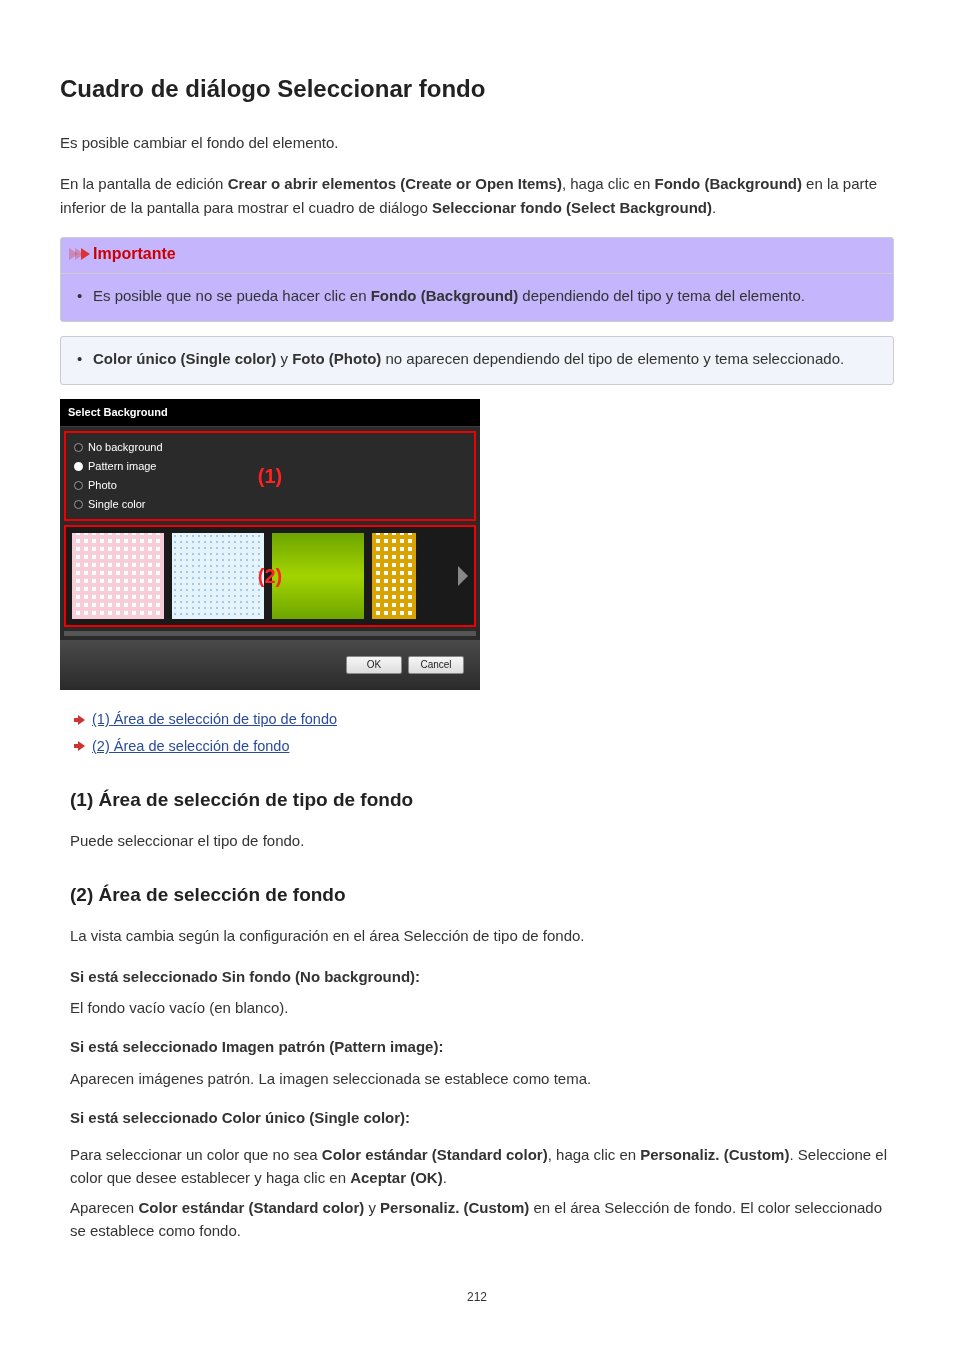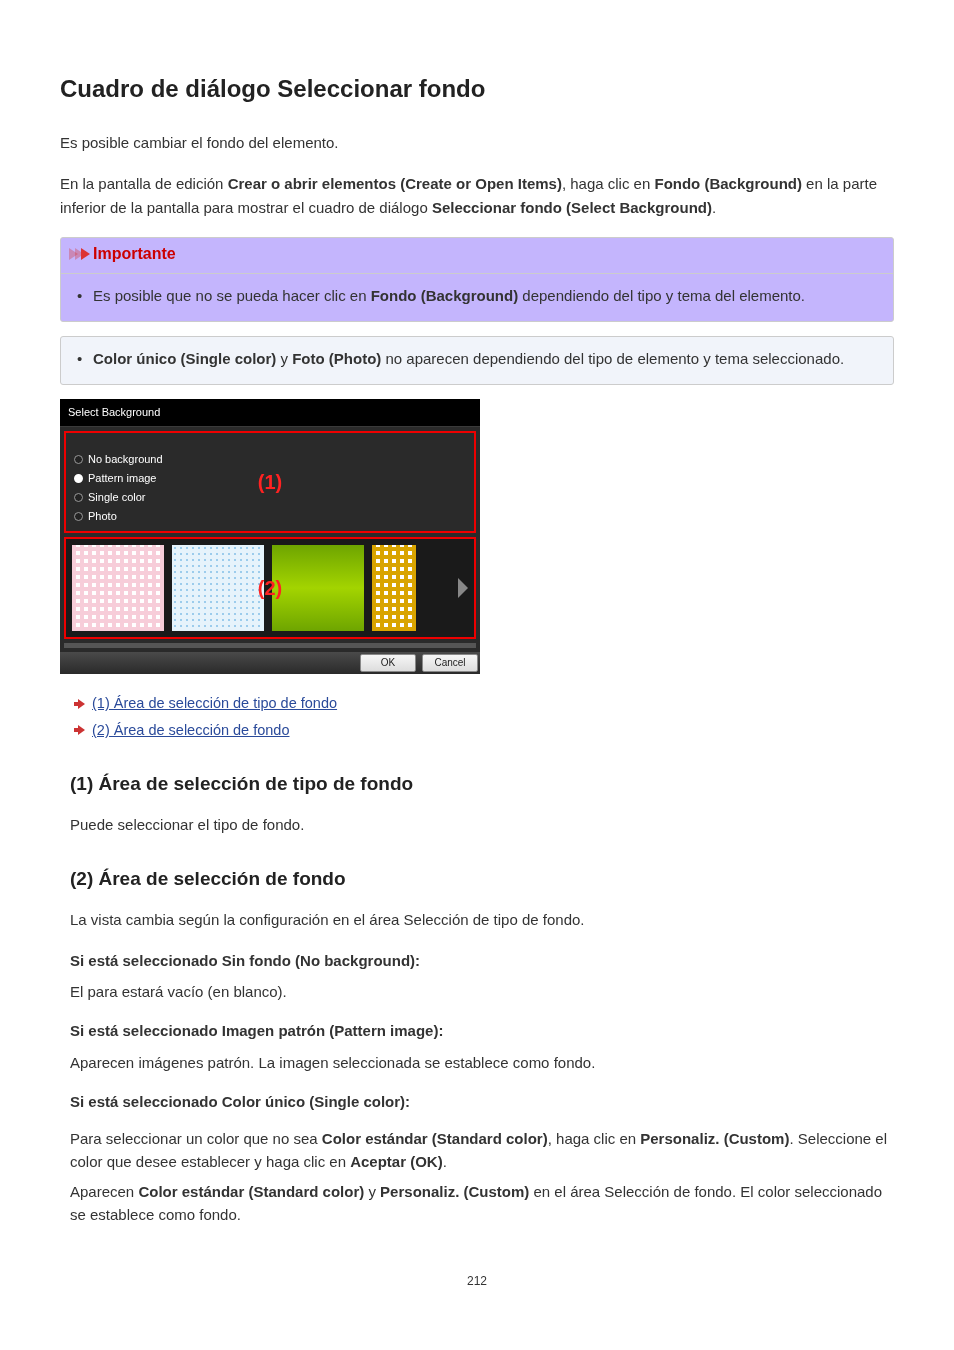--- a/index.html
+++ b/index.html
@@ -67,27 +67,27 @@
     margin: 6px 0 18px 0;
     font-size: 11px;
     color: #fff;
     background: #2a2a2a;
     font-family: Arial, sans-serif;
   }
   .dialog-title {
     background: #000;
     border-bottom: 1px solid #3a3a3a;
     padding: 5px 8px;
-    font-weight: normal;
+    font-weight: bold;
     font-size: 11px;
   }
   .dialog-section1 {
     border: 2px solid #e00;
     margin: 4px;
-    padding: 18px 8px 6px 8px;
+    padding: 6px 8px 6px 8px;
     position: relative;
   }
   .dialog-radios { display: flex; flex-direction: column; gap: 2px; }
   .dialog-radio { display: flex; align-items: center; gap: 5px; }
   .radio-dot {
     width: 9px; height: 9px; border-radius: 50%;
     border: 1px solid #999; background: #222;
     display: inline-block;
   }
   .radio-dot.selected {
@@ -146,21 +146,21 @@
     margin-left: auto;
     flex-shrink: 0;
   }
   .scrollbar {
     height: 5px;
     background: #555;
     margin: 0 4px 4px 4px;
   }
   .dialog-footer {
     background: linear-gradient(#4a4a4a,#2a2a2a);
-    padding: 2px;
+    padding: 16px;
     display: flex;
     justify-content: flex-end;
     gap: 6px;
   }
   .dialog-btn {
     background: linear-gradient(#f6f6f6,#ddd);
     color: #222;
     border: 1px solid #888;
     border-radius: 2px;
     font-size: 10px;
@@ -244,25 +244,25 @@
       <div class="dialog-radio">
           <span class="radio-dot"></span>
           <span>No background</span>
         </div>
       <div class="dialog-radio">
           <span class="radio-dot selected"></span>
           <span>Pattern image</span>
         </div>
       <div class="dialog-radio">
           <span class="radio-dot"></span>
-          <span>Single color</span>
+          <span>Photo</span>
         </div>
       <div class="dialog-radio">
           <span class="radio-dot"></span>
-          <span>Photo</span>
+          <span>Single color</span>
         </div>
     </div>
     <div class="section-num">(1)</div>
   </div>
   <div class="dialog-section2">
     <div class="thumb pink"></div>
     <div class="thumb bluedots"></div>
     <div class="thumb green"></div>
     <div class="thumb yellow"></div>
     <div class="arrow-right"></div>
@@ -287,24 +287,24 @@
 </div>
 
 <h2>(1) Área de selección de tipo de fondo</h2>
 <p class="body indent">Puede seleccionar el tipo de fondo.</p>
 
 <h2>(2) Área de selección de fondo</h2>
 <p class="body indent">La vista cambia según la configuración en el área Selección de tipo de fondo.</p>
 
 <dl>
   <dt>Si está seleccionado Sin fondo (No background):</dt>
-  <dd>El para estará vacío (en blanco).</dd>
+  <dd>El fondo vacío vacío (en blanco).</dd>
 
   <dt>Si está seleccionado Imagen patrón (Pattern image):</dt>
-  <dd>Aparecen imágenes patrón. La imagen seleccionada se establece como fondo.</dd>
+  <dd>Aparecen imágenes patrón. La imagen seleccionada se establece como tema.</dd>
 
   <dt>Si está seleccionado Color único (Single color):</dt>
   <dd style="margin-top:14px;">
     <span>Para seleccionar un color que no sea </span><b>Color estándar (Standard color)</b><span>, haga clic en </span><b>Personaliz. (Custom)</b><span>. Seleccione el color que desee establecer y haga clic en </span><b>Aceptar (OK)</b><span>.</span>
   </dd>
   <dd>
     <span>Aparecen </span><b>Color estándar (Standard color)</b><span> y </span><b>Personaliz. (Custom)</b><span> en el área Selección de fondo. El color seleccionado se establece como fondo.</span>
   </dd>
 </dl>
 

